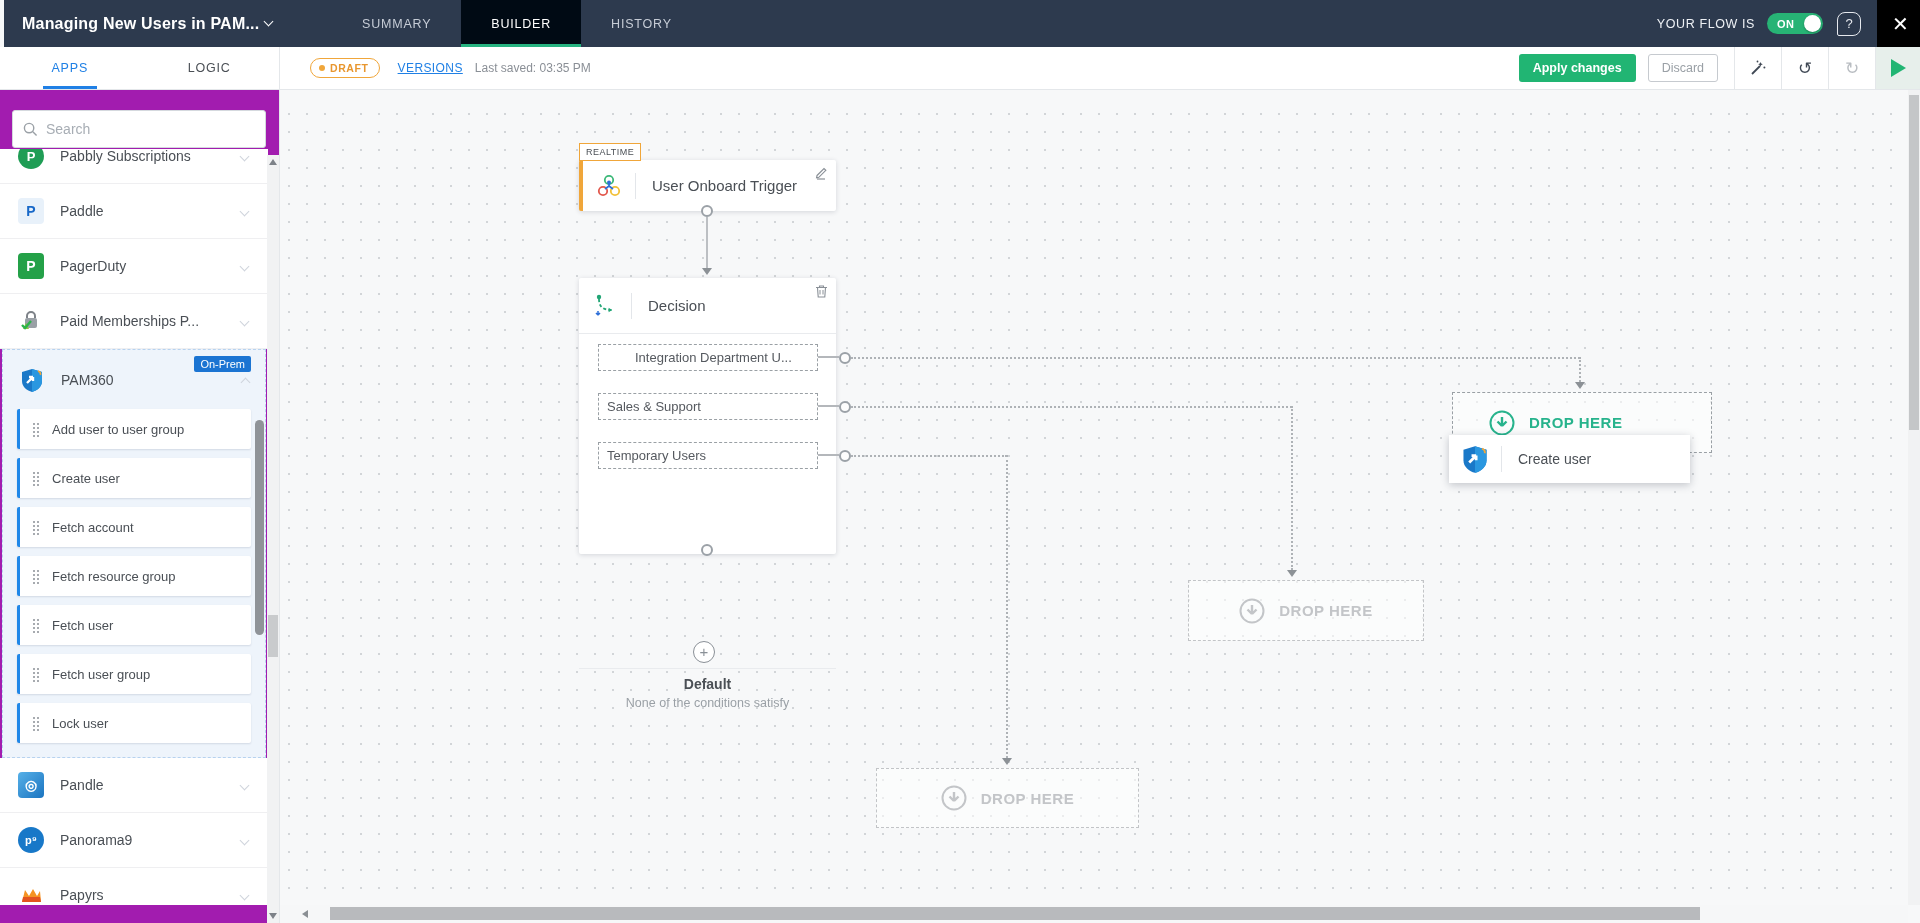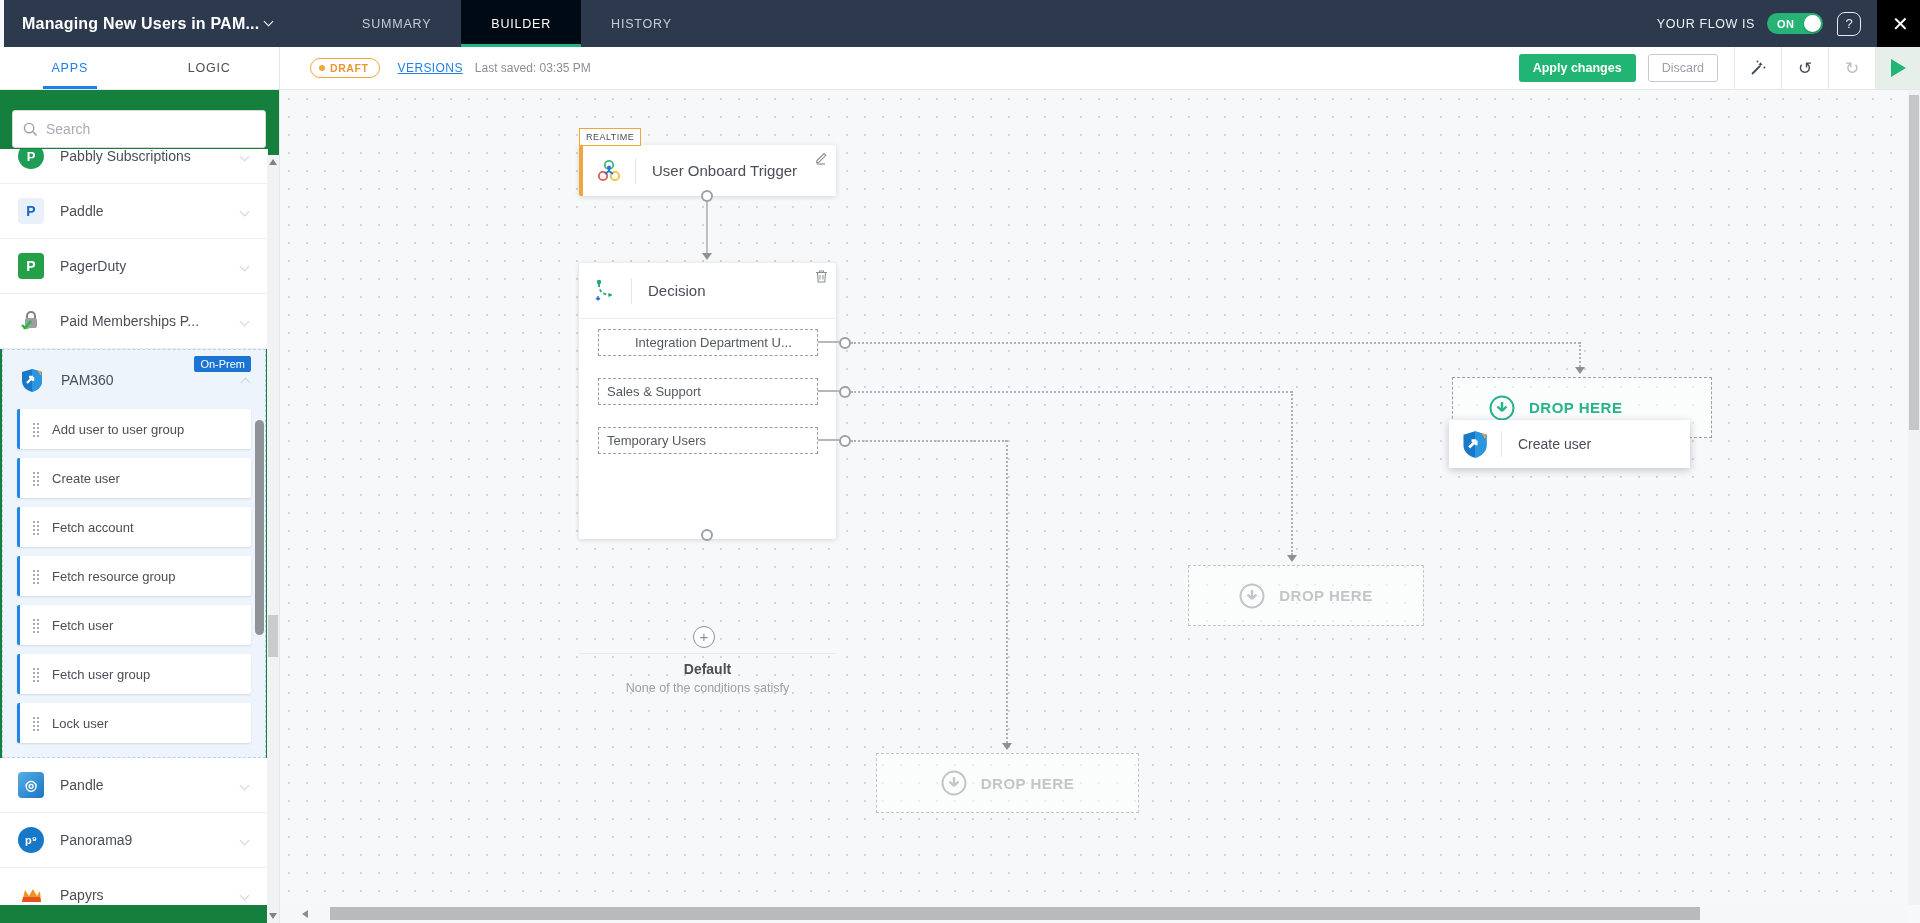--- a/index.html
+++ b/index.html
@@ -38,21 +38,21 @@
   .apply-btn { align-self:center; background:#21b573; color:#fff; font-size:12.5px; font-weight:bold; border:none; border-radius:3px; padding:7px 14px; cursor:pointer; }
   .discard-btn { align-self:center; background:#fff; color:#9aa0a6; font-size:12.5px; border:1px solid #c6cacf; border-radius:3px; padding:6px 13px; margin-left:12px; cursor:pointer; }
   .tb-sep { width:1px; background:#e4e7ea; margin:0 0; }
   .tb-icon { width:46px; display:flex; align-items:center; justify-content:center; cursor:pointer; color:#3f4854; font-size:17px; }
   .tb-icon.dim { color:#b9bdc2; }
   .tb-icon:first-of-type { margin-left:16px; }
   .play-zone { width:44px; background:#e7efeb; display:flex; align-items:center; justify-content:center; cursor:pointer; }
   .play-tri { width:0; height:0; border-top:9px solid transparent; border-bottom:9px solid transparent; border-left:15px solid #21b573; }
 
   
-  .sidebar { position:absolute; left:0; top:90px; width:280px; height:833px; background:#15803d; border-right:1px solid #e4e7ea; z-index:30; }
+  .sidebar { position:absolute; left:0; top:90px; width:280px; height:833px; background:#a21caf; border-right:1px solid #e4e7ea; z-index:30; }
   .search-wrap { position:absolute; left:12px; top:20px; width:254px; height:38px; border:1px solid #d5d9de; border-radius:3px; display:flex; align-items:center; padding:0 10px; background:#fff; }
   .search-input { border:none; outline:none; flex:1; font-size:14px; color:#4a4f55; font-family:"Liberation Sans",sans-serif; }
   .search-input::placeholder { color:#a7adb4; }
   .apps-viewport { position:absolute; left:0; top:59px; width:268px; bottom:18px; overflow:hidden; }
   .apps-inner { margin-top:-20px; }
   .app-row { height:55px; display:flex; align-items:center; padding:0 20px 0 18px; border-bottom:1px solid #efeff1; background:#fff; cursor:pointer; }
   .app-icon { width:26px; height:26px; border-radius:4px; margin-right:16px; flex:none; display:flex; align-items:center; justify-content:center; font-weight:bold; font-size:14px; }
   .app-name { flex:1; font-size:14px; color:#4a4f55; white-space:nowrap; overflow:hidden; }
   .ic-pabbly { background:#1f9d55; border-radius:50%; color:#fff; font-size:13px; }
   .ic-paddle { background:#e8f1fa; color:#1868c8; }
@@ -68,21 +68,21 @@
   .action-label { font-size:13px; color:#4a4f55; white-space:nowrap; }
 
   
   .side-scroll-track { position:absolute; right:0; top:65px; width:12px; bottom:0; background:#f1f2f3; }
   .side-scroll-up { position:absolute; top:4px; left:2px; width:0; height:0; border-left:4px solid transparent; border-right:4px solid transparent; border-bottom:6px solid #7d8288; }
   .side-scroll-down { position:absolute; bottom:4px; left:2px; width:0; height:0; border-left:4px solid transparent; border-right:4px solid transparent; border-top:6px solid #7d8288; }
   .side-scroll-thumb { position:absolute; left:1px; top:460px; width:10px; height:42px; background:#c9cbcd; }
   .inner-scroll-thumb { position:absolute; left:255px; top:330px; width:9px; height:215px; background:#8f9398; border-radius:5px; }
 
   
-  .canvas { position:absolute; left:280px; top:90px; width:1628px; height:815px; background:#f7f8f9; background-image:radial-gradient(#d2d5d8 1.3px, transparent 1.4px); background-size:18px 18px; overflow:hidden; }
+  .canvas { position:absolute; left:280px; top:105px; width:1628px; height:815px; background:#f7f8f9; background-image:radial-gradient(#d2d5d8 1.3px, transparent 1.4px); background-size:18px 18px; overflow:hidden; }
 
   .node { position:absolute; background:#fff; box-shadow:0 1px 5px rgba(30,40,60,.16); border-radius:2px; display:flex; align-items:center; }
   .node-icon-box { width:52px; display:flex; align-items:center; justify-content:center; flex:none; }
   .node-vsep { width:1px; height:26px; background:#e3e6ea; flex:none; }
   .node-label { font-size:15px; color:#4a4f55; margin-left:16px; white-space:nowrap; }
   .corner-icon { position:absolute; top:6px; right:8px; color:#8a9097; cursor:pointer; }
 
   .trigger-node { left:299px; top:55px; width:257px; height:51px; border-left:4px solid #f0a63a; }
   .realtime-tag { position:absolute; left:299px; top:38px; height:18px; background:#fff; border:1px solid #f0a63a; font-size:9px; letter-spacing:.5px; color:#4a4f55; display:flex; align-items:center; padding:0 6px; z-index:3; }
 

